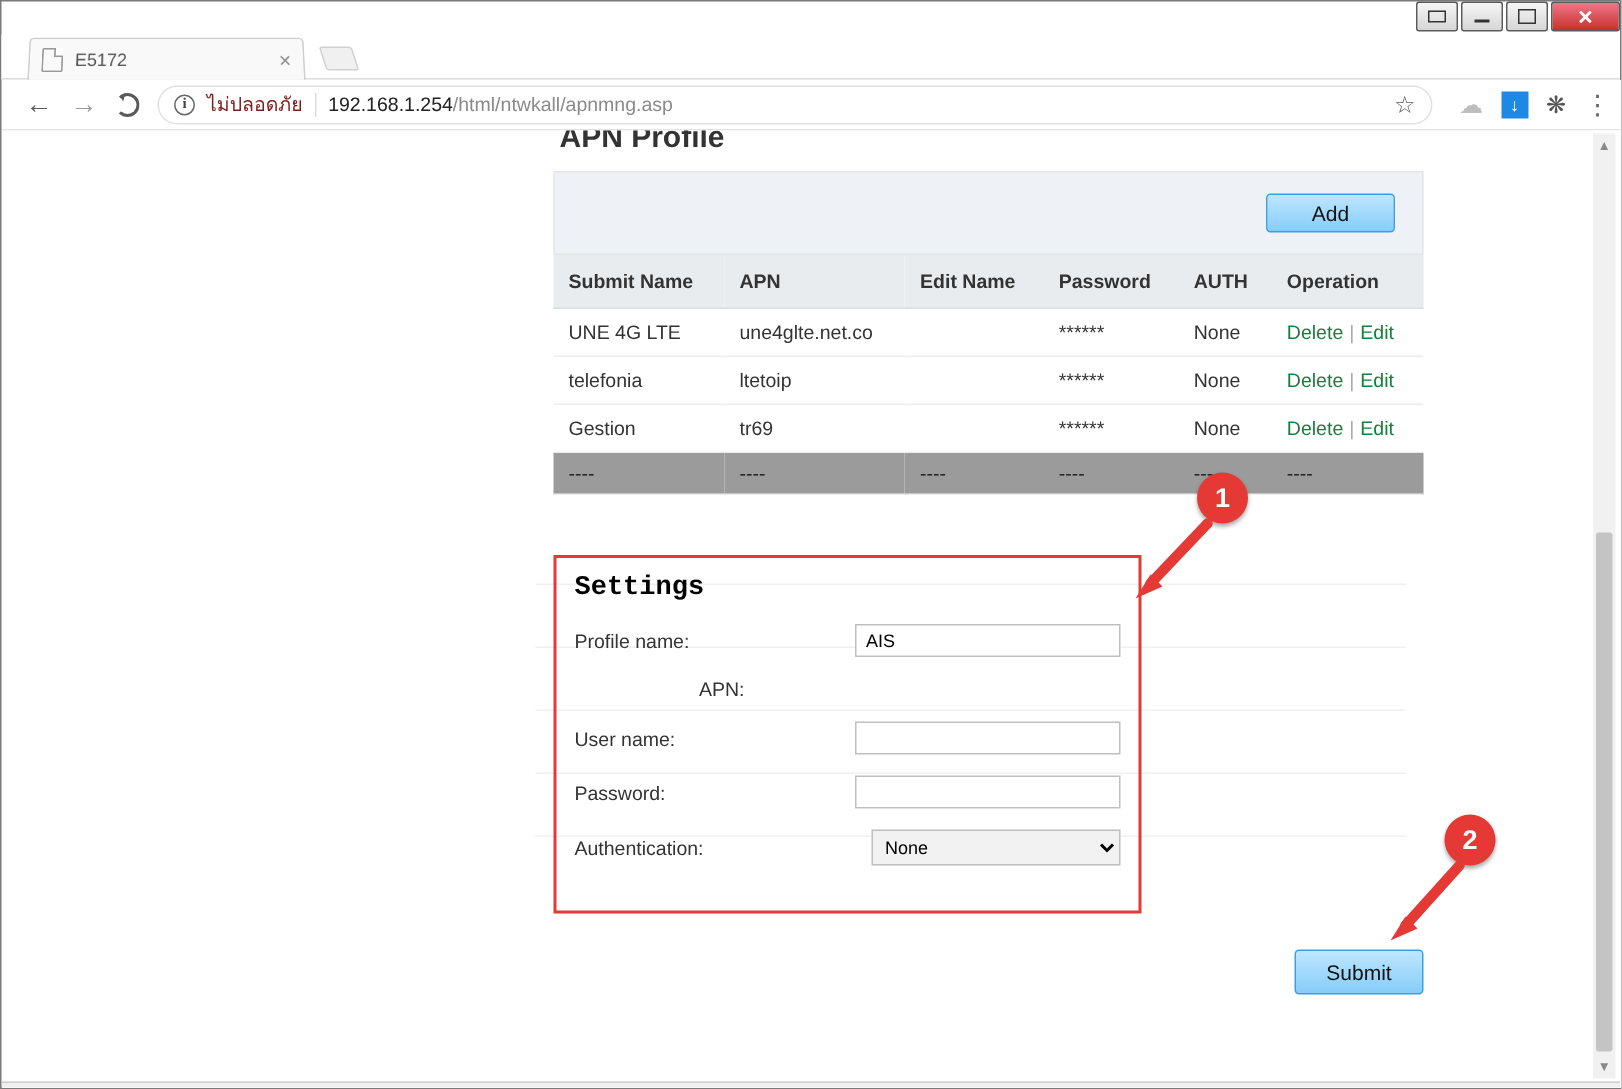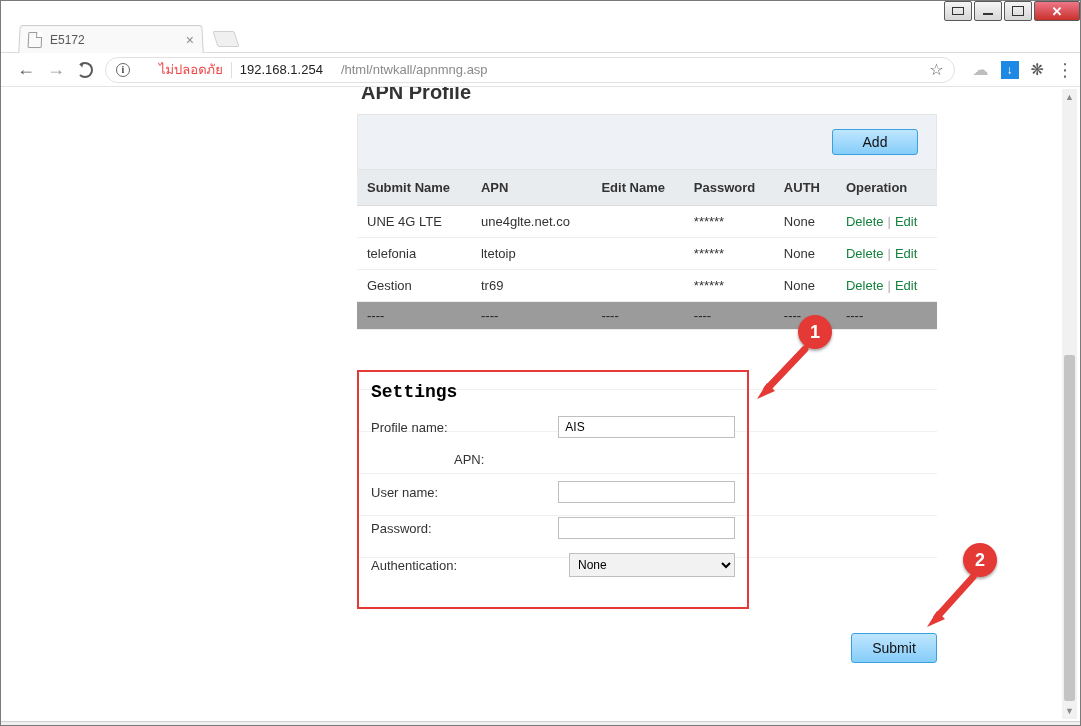--- a/index.html
+++ b/index.html
@@ -125,44 +125,44 @@
     }
     .url-area{
       flex:1; height:26px; border:1px solid #e1e1e1; border-radius:13px;
       display:flex; align-items:center; padding:0 10px; gap:8px; font-size:13px;
     }
     .info-i{
       width:14px; height:14px; border:1px solid #666; border-radius:50%;
       display:flex; align-items:center; justify-content:center;
       font-family: Georgia, serif; font-size:10px; font-weight:bold; color:#444;
     }
-    .thai-warn{ color:#ef4444;margin-left:21px; }
+    .thai-warn{ color:#7f1d1d; }
     .url-sep{ width:1px; height:16px; background:#ddd; }
     .url-text{ color:#222; }
-    .url-text .gray{ color:#8a8a8a;margin-left:18px; }
+    .url-text .gray{ color:#8a8a8a; }
     .star-icn{ margin-left:auto; font-size:16px; color:#5a5a5a; }
     .ext-icons{ display:flex; align-items:center; gap:12px; padding-left:6px; }
     .ext-icons .cloud{ font-size:16px; color:#bdbdbd; }
     .ext-icons .dl{
       width:18px; height:18px; background:#1e88e5; display:flex; align-items:center; justify-content:center;
       color:#fff; font-size:12px;
     }
     .ext-icons .flower{ font-size:16px; color:#555; }
     .ext-icons .menu-dots{ font-size:18px; color:#666; letter-spacing:-2px; }
 
     
     .viewport{
       position:absolute;
       top: 86px; left:0; right:0; bottom:4px;
       overflow: hidden;
       background:#fff;
     }
     .content{
       position:absolute;
-      left: 356px;
+      left: 368px;
       top: -6px; 
       width: 580px;
     }
 
     .section-title{
       font-size: 20px;
       font-weight: bold;
       color: #333;
       padding: 0 4px 10px;
     }

